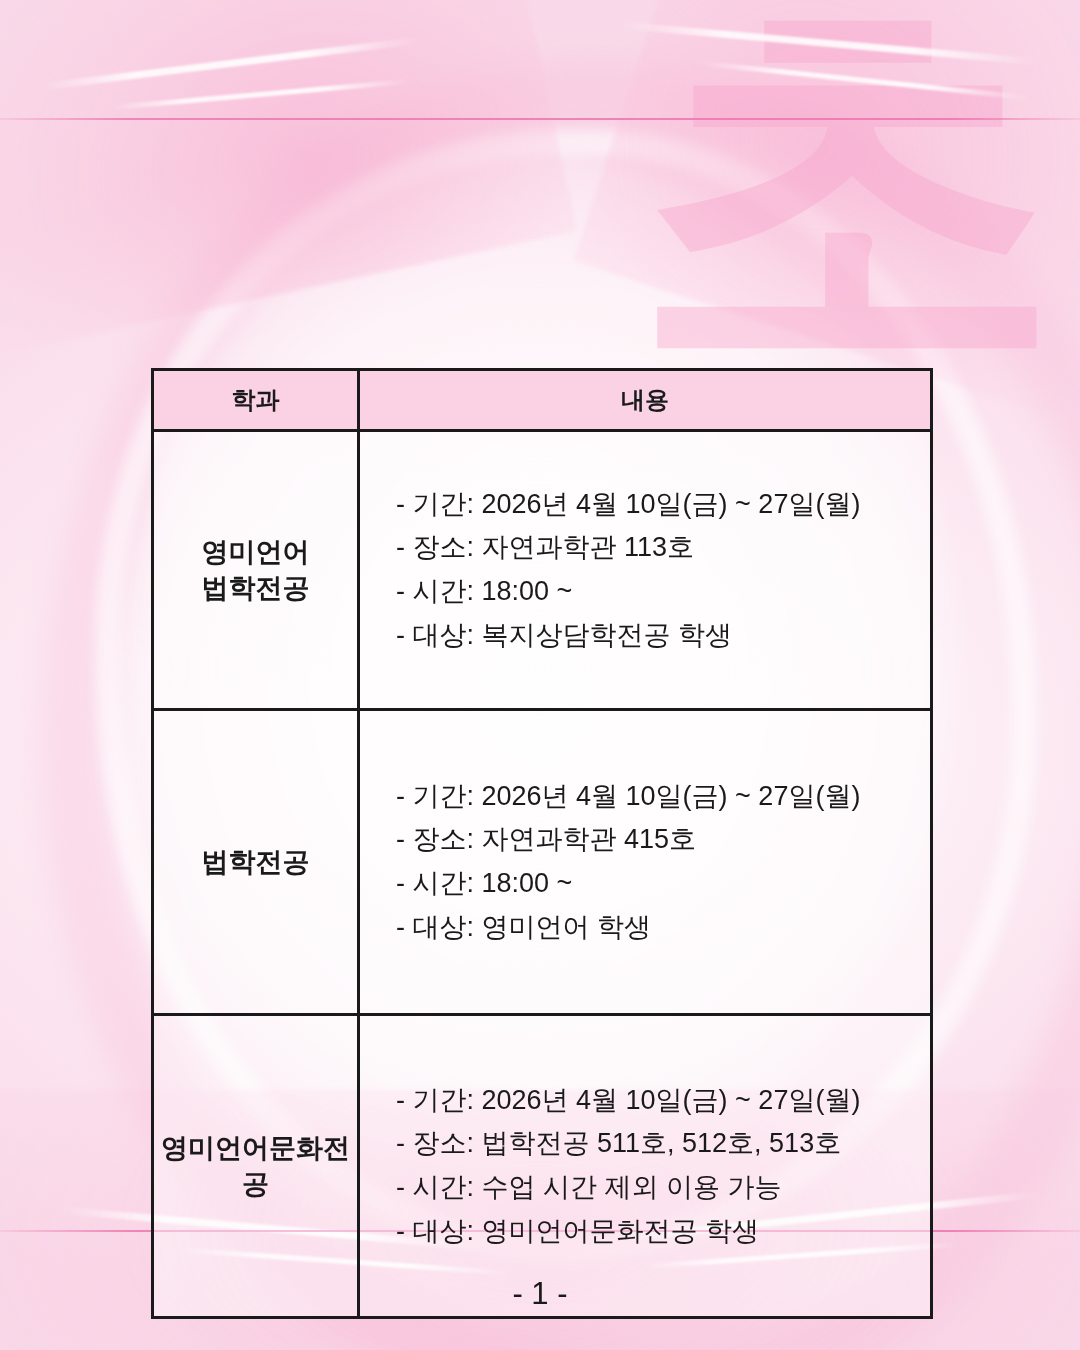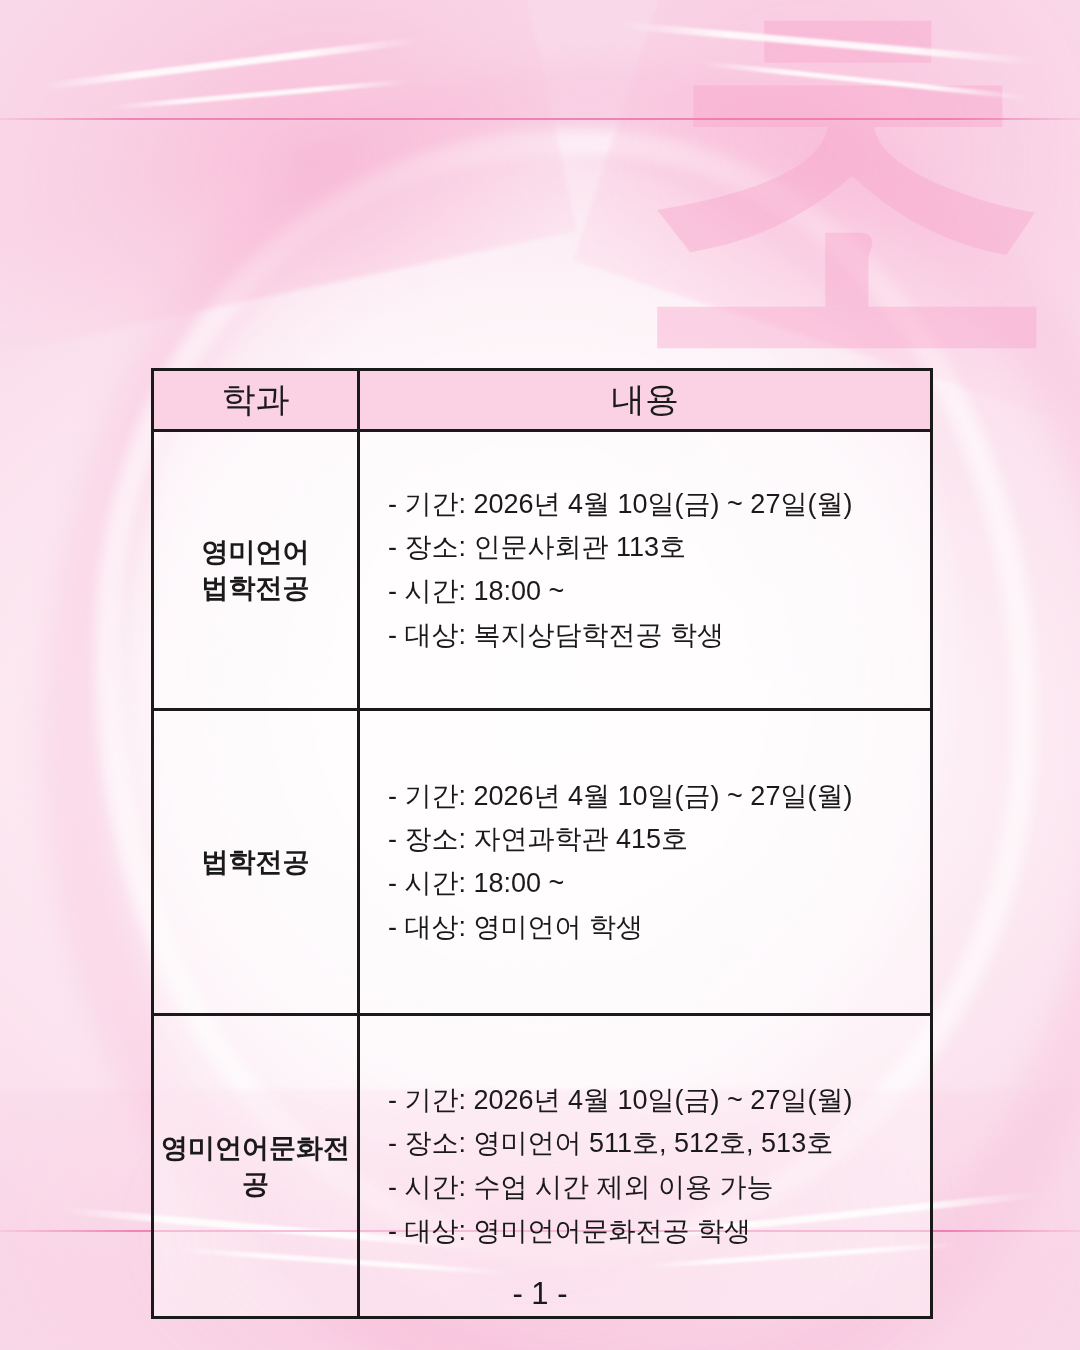--- a/index.html
+++ b/index.html
@@ -146,39 +146,39 @@
     table-layout: fixed;
     background: rgba(255,255,255,0.22);
   }
   table.info th, table.info td {
     border: 3px solid #1a1a1a;
     vertical-align: middle;
   }
   table.info thead th {
     background: #fbd2e4;
     height: 56px;
-    font-size: 34px;
-    font-weight: 400;
+    font-size: 24px;
+    font-weight: 700;
     color: #1a1a1a;
     text-align: center;
   }
   col.c-dept { width: 206px; }
   col.c-body { width: 573px; }
 
   td.dept {
     text-align: center;
     font-size: 27px;
     font-weight: 600;
     color: #1a1a1a;
     line-height: 1.35;
     padding: 7px 6px;
     background: rgba(255,255,255,0.30);
   }
   td.body {
-    padding: 26px 0 26px 28px;
+    padding: 26px 0 26px 36px;
     background: rgba(255,255,255,0.30);
   }
   td.body ul {
     list-style: none;
     margin: 0;
     padding: 0;
   }
   td.body li {
     font-size: 27px;
     color: #1a1a1a;
@@ -243,21 +243,21 @@
         </thead>
         <tbody>
           <tr class="row-1">
             <td class="dept">
               <span>영미언어</span><br>
               <span>법학전공</span>
             </td>
             <td class="body">
               <ul>
                 <li>- 기간: 2026년 4월 10일(금) ~ 27일(월)</li>
-                <li>- 장소: 인문사회관 113호</li>
+                <li>- 장소: 자연과학관 113호</li>
                 <li>- 시간: 18:00 ~</li>
                 <li>- 대상: 복지상담학전공 학생</li>
               </ul>
             </td>
           </tr>
           <tr class="row-2">
             <td class="dept">법학전공</td>
             <td class="body">
               <ul>
                 <li>- 기간: 2026년 4월 10일(금) ~ 27일(월)</li>
@@ -265,21 +265,21 @@
                 <li>- 시간: 18:00 ~</li>
                 <li>- 대상: 영미언어 학생</li>
               </ul>
             </td>
           </tr>
           <tr class="row-3">
             <td class="dept">영미언어문화전공</td>
             <td class="body">
               <ul>
                 <li>- 기간: 2026년 4월 10일(금) ~ 27일(월)</li>
-                <li>- 장소: 영미언어 511호, 512호, 513호</li>
+                <li>- 장소: 법학전공 511호, 512호, 513호</li>
                 <li>- 시간: 수업 시간 제외 이용 가능</li>
                 <li>- 대상: 영미언어문화전공 학생</li>
               </ul>
             </td>
           </tr>
         </tbody>
       </table>
     </div>
 
     <div class="page-number">- 1 -</div>

